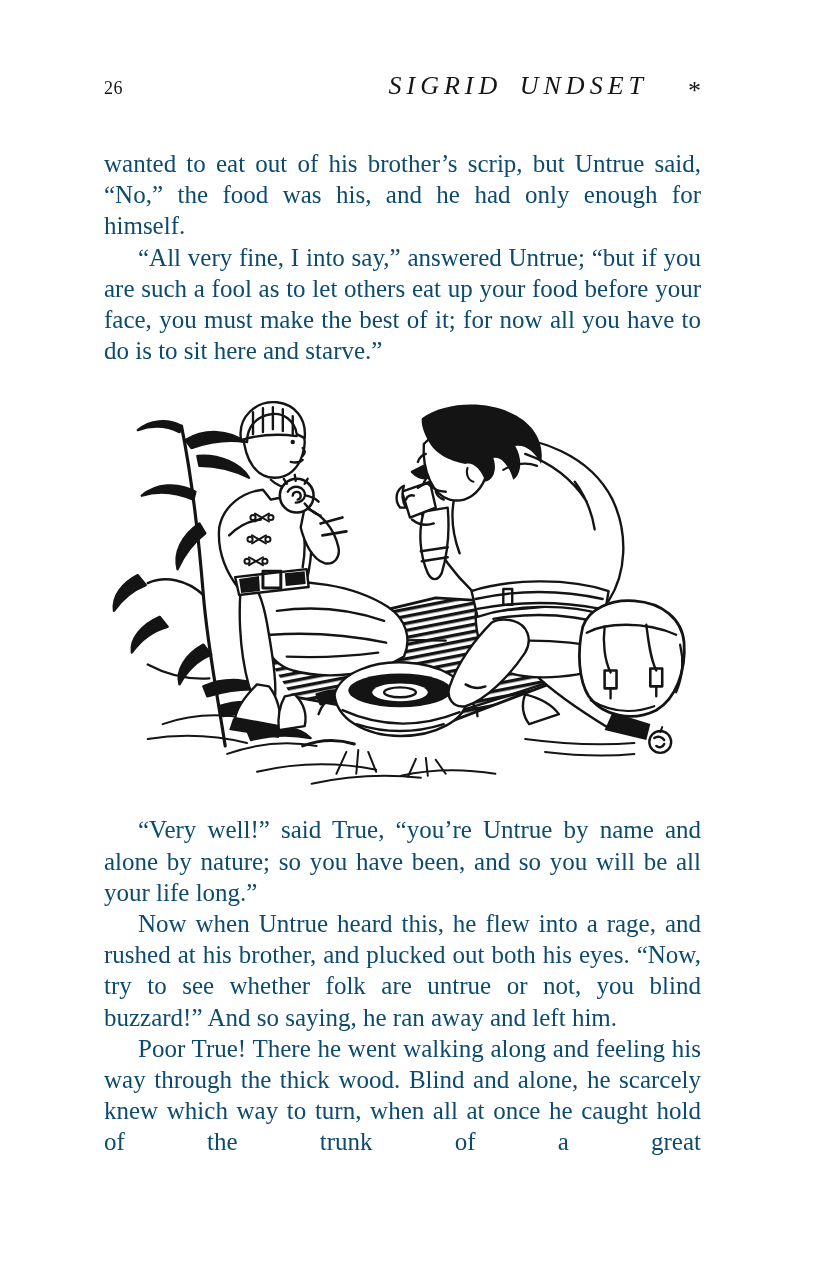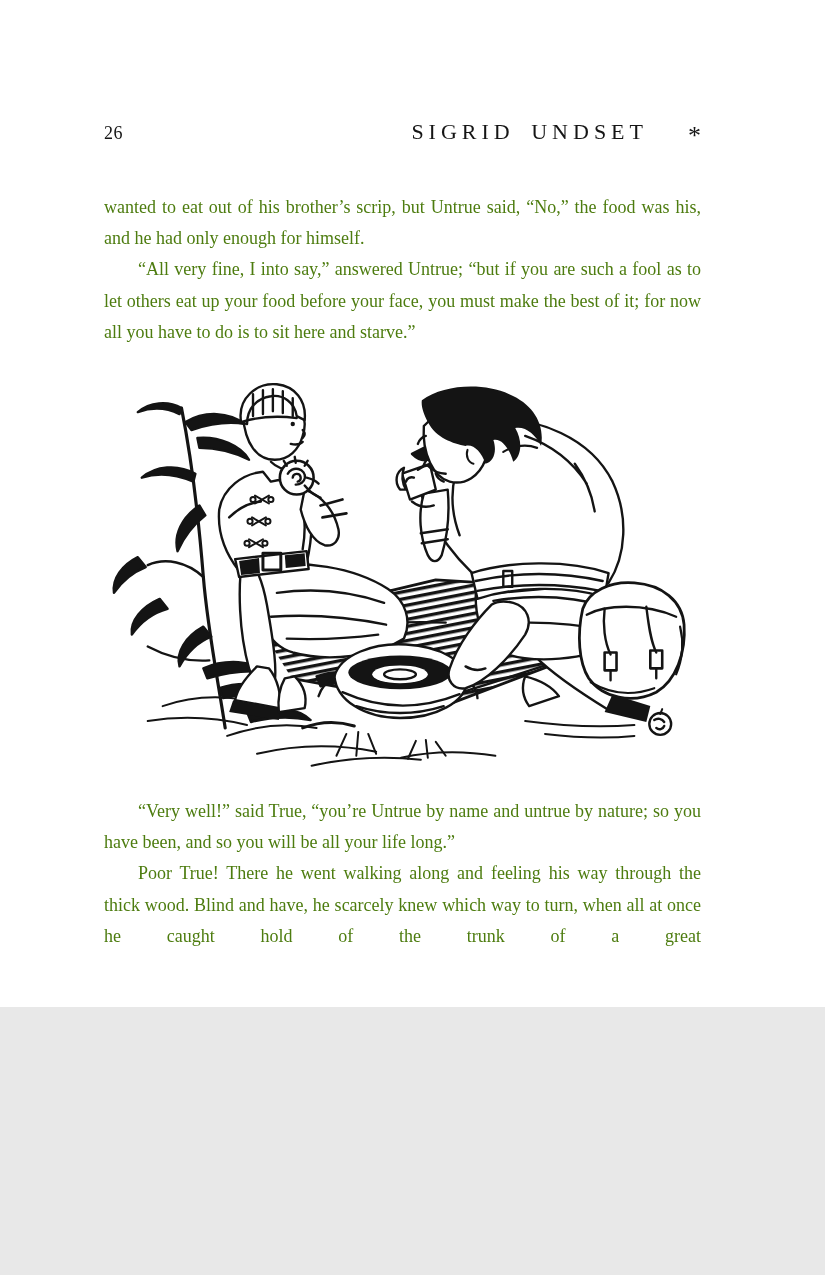--- a/index.html
+++ b/index.html
@@ -1,57 +1,58 @@
 <!DOCTYPE html>
 <html><head>
 <meta charset="utf-8">
 <style>
   html, body { margin: 0; padding: 0; background: #e8e8e8; }
   .page {
     position: relative;
     width: 825px;
-    height: 1007px;
+    height: 1275px;
     margin: 0 auto;
     background: #ffffff;
     box-sizing: border-box;
-    padding: 119px 124px 0 104px;
+    padding: 71px 124px 0 104px;
     font-family: "Liberation Serif", serif;
     color: #151515;
     overflow: hidden;
   }
   
   .running-header {
     display: flex;
     align-items: baseline;
     width: 597px;
     margin-bottom: 47px;
   }
   .page-number { font-size: 18px; letter-spacing: 0.5px; }
   .running-title {
     margin-left: auto;
-    font-size: 22px;
+    font-size: 26px;
     letter-spacing: 5px;
     word-spacing: 6px;
+    font-style: italic;
   }
   .header-mark {
     margin-left: 40px;
     font-size: 26px;
     line-height: 0;
     position: relative;
     top: 5px;
   }
   
   .text-block { width: 597px; }
   .text-block p {
     margin: 0;
-    font-size: 18px;
+    font-size: 25px;
     line-height: 31.2px;
     text-align: justify;
     text-indent: 34px;
-    color: #4d7c0f;
+    color: #0c4a6e;
   }
   .text-block p.noindent { text-indent: 0; }
   .text-block p.fill-last { text-align-last: justify; }
   
   figure.illustration-frame {
     margin: 29px 0 21px 4px;
     width: 586px;
   }
   figure.illustration-frame svg { display: block; }
 </style>
@@ -230,17 +231,18 @@
         </g>
 
         <g>
           <circle cx="556" cy="348" r="11" fill="#ffffff" stroke-width="2.4"></circle>
           <path d="M550,344 a7,7 0 0 1 10,2 M552,352 a5,5 0 0 0 8,-2"></path>
           <path d="M556,338 l2,-5" stroke-width="2"></path>
         </g>
       </svg>
     </figure>
 
-    <p>“Very well!” said True, “you’re Untrue by name and untrue by nature; so you have been, and so you will be all your life long.”</p>
-    <p class="fill-last">Poor True! There he went walking along and feeling his way through the thick wood. Blind and have, he scarcely knew which way to turn, when all at once he caught hold of the trunk of a great</p>
+    <p>“Very well!” said True, “you’re Untrue by name and alone by nature; so you have been, and so you will be all your life long.”</p>
+    <p>Now when Untrue heard this, he flew into a rage, and rushed at his brother, and plucked out both his eyes. “Now, try to see whether folk are untrue or not, you blind buzzard!” And so saying, he ran away and left him.</p>
+    <p class="fill-last">Poor True! There he went walking along and feeling his way through the thick wood. Blind and alone, he scarcely knew which way to turn, when all at once he caught hold of the trunk of a great</p>
 
   </main>
 </div>
 
 </body></html>

